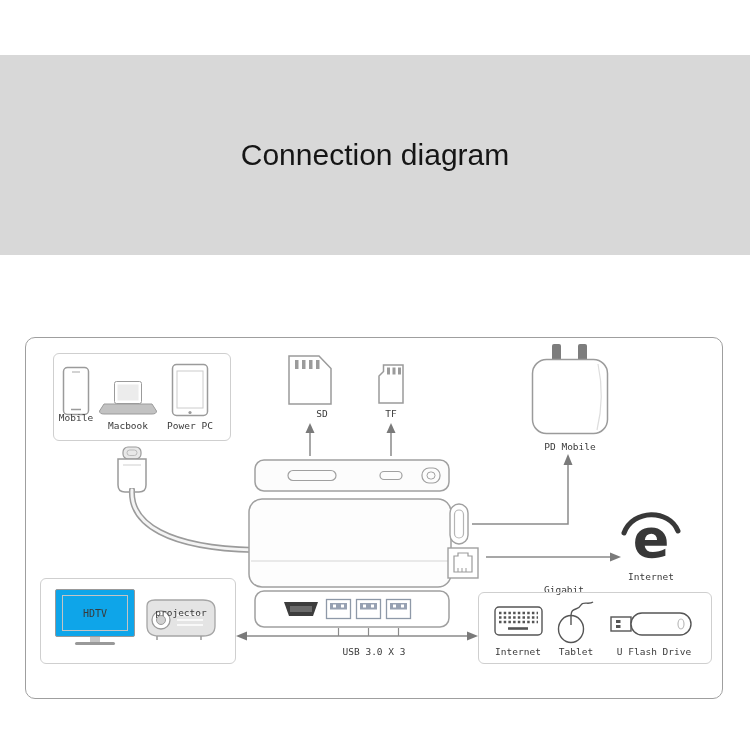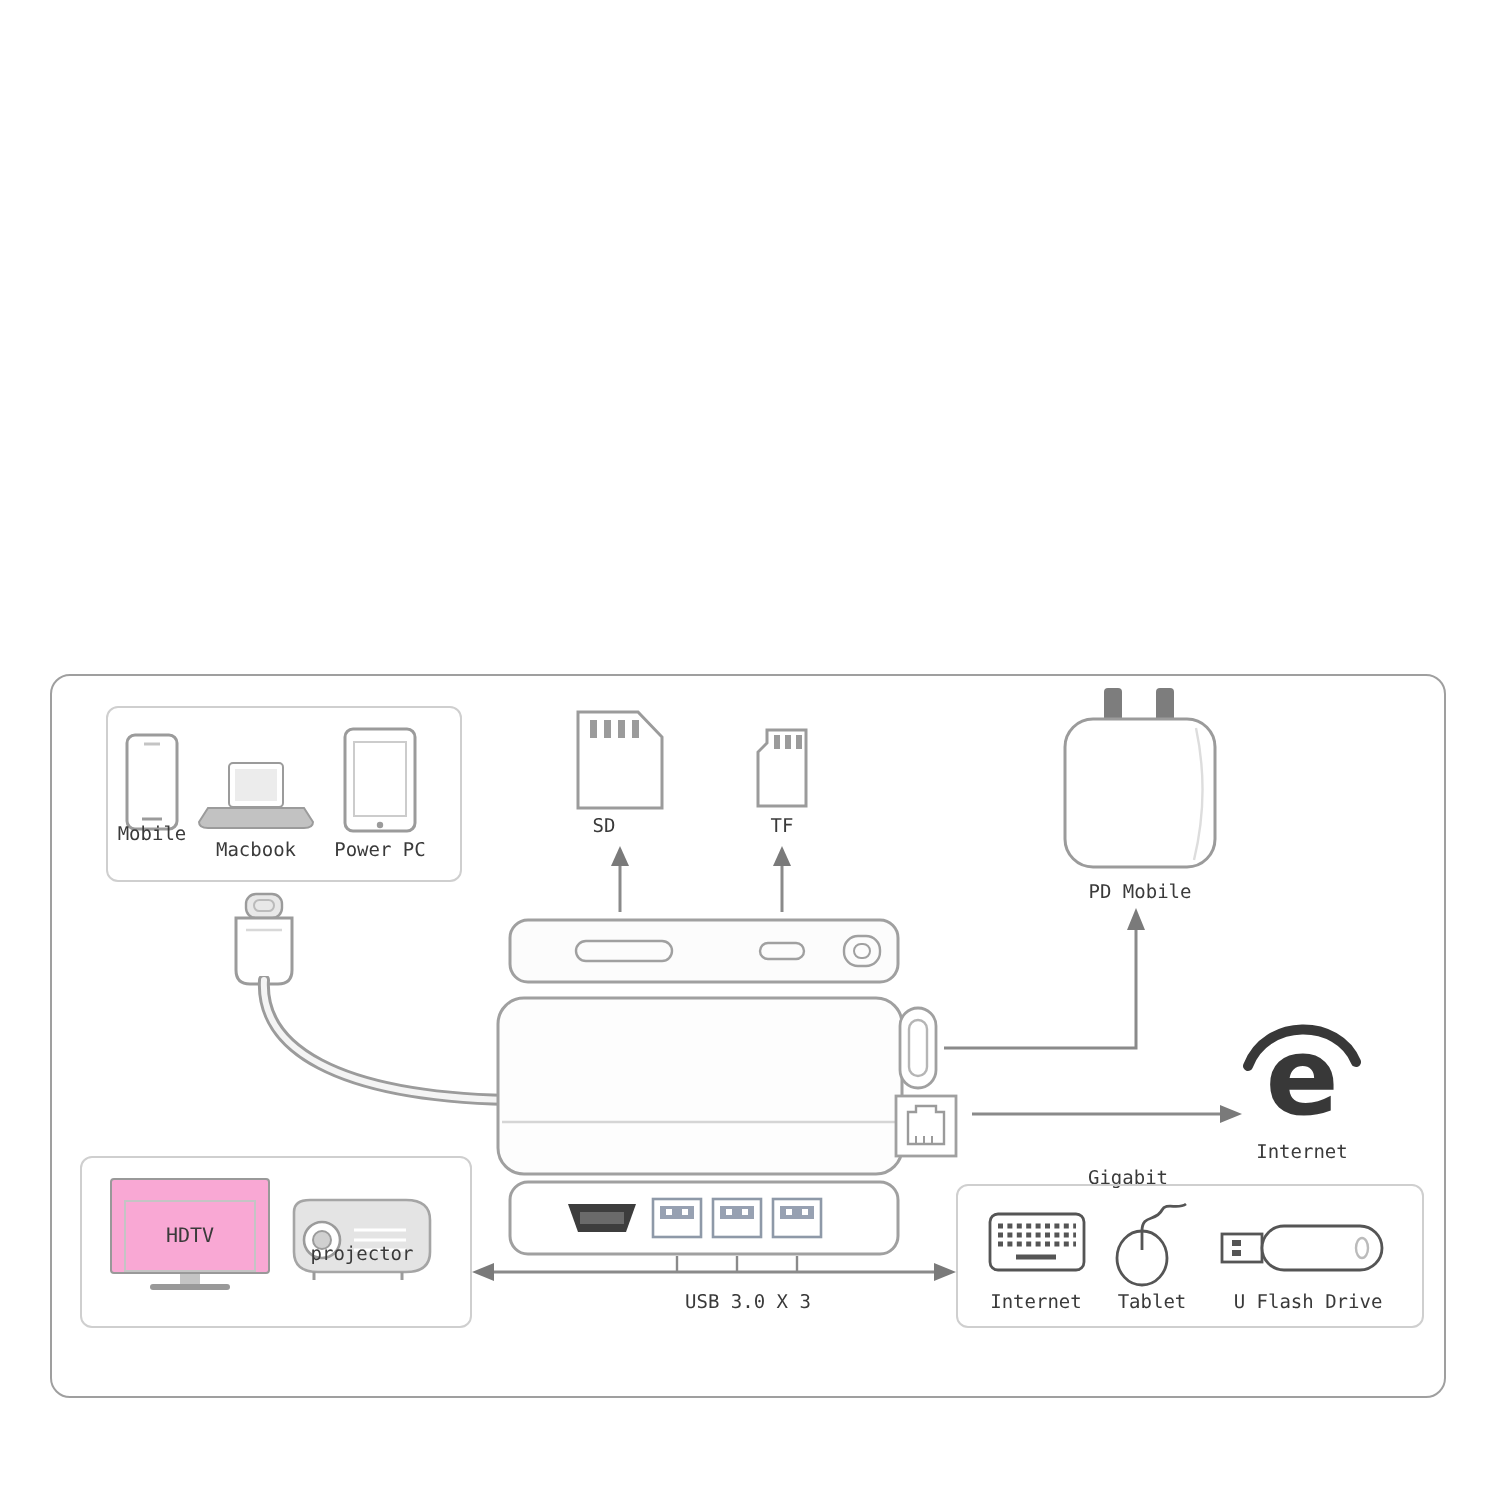--- a/index.html
+++ b/index.html
@@ -10,31 +10,34 @@
   .title  { font-family:"Liberation Sans", sans-serif; font-size:30px; color:#151515; }
   .diagram-border { position:absolute; left:25px; top:337px; width:696px; height:360px;
             border:1px solid #9f9f9f; border-radius:10px; }
   .groupbox { position:absolute; border:1px solid #cfcfcf; border-radius:6px; }
   .abs { position:absolute; }
   .lbl { position:absolute; font-size:9.5px; line-height:12px; color:#3a3a3a; text-align:center; white-space:nowrap; }
   svg { display:block; }
   
   .tv { position:absolute; left:54px; top:589px; width:82px; display:flex; flex-direction:column; align-items:center; }
   .tv-screen { width:78px; height:46px; border:1.5px solid #999; border-radius:2px;
-               display:flex; align-items:flex-end; justify-content:center; background:#f9a8d4; }
+               display:flex; align-items:center; justify-content:center; background:#0ea5e9; }
   .tv-screen-inner { width:64px; height:34px; border:1px solid #c4c4c4; display:flex;
                align-items:center; justify-content:center; font-size:10px; color:#3a3a3a; }
   .tv-neck { width:10px; height:5px; background:#c4c4c4; }
   .tv-base { width:40px; height:3px; background:#999; border-radius:2px; }
 </style>
 </head>
 <body>
 
 <div class="canvas">
 
+  <div class="banner">
+    <div class="title">Connection diagram</div>
+  </div>
 
   <div class="diagram-border"></div>
 
   <div class="groupbox" style="left:53px; top:353px; width:176px; height:86px;"></div>
 
   <div class="abs" style="left:62px; top:366px;">
     <svg width="28" height="50" viewBox="0 0 28 50">
       <rect x="1.5" y="1.5" width="25" height="47" rx="4" fill="#fff" stroke="#9b9b9b" stroke-width="1.5"></rect>
       <line x1="10" y1="6" x2="18" y2="6" stroke="#c4c4c4" stroke-width="1.5"></line>
       <line x1="9" y1="43.5" x2="19" y2="43.5" stroke="#9b9b9b" stroke-width="1.5"></line>
@@ -72,21 +75,21 @@
   <div class="abs" style="left:378px; top:364px;">
     <svg width="26" height="40" viewBox="0 0 26 40">
       <path d="M1,39 V12 L5.5,7.5 V1 H25 V39 Z" fill="#fff" stroke="#9b9b9b" stroke-width="1.5"></path>
       <g fill="#9b9b9b">
         <rect x="9" y="3.5" width="3" height="7"></rect>
         <rect x="14.5" y="3.5" width="3" height="7"></rect>
         <rect x="20" y="3.5" width="3" height="7"></rect>
       </g>
     </svg>
   </div>
-  <div class="lbl" style="left:288px; top:408px; width:28px;">SD</div>
+  <div class="lbl" style="left:308px; top:408px; width:28px;">SD</div>
   <div class="lbl" style="left:377px; top:408px; width:28px;">TF</div>
 
   <div class="abs" style="left:304px; top:423px;">
     <svg width="12" height="33" viewBox="0 0 12 33">
       <line x1="6" y1="33" x2="6" y2="9" stroke="#8a8a8a" stroke-width="1.5"></line>
       <polygon points="6,0 1.5,10 10.5,10" fill="#7a7a7a"></polygon>
     </svg>
   </div>
   <div class="abs" style="left:385px; top:423px;">
     <svg width="12" height="33" viewBox="0 0 12 33">
@@ -185,21 +188,21 @@
       <path d="M4,10 Q4,4 12,4 H60 Q72,4 72,14 V30 Q72,40 60,40 H16 Q4,40 4,30 Z" fill="#e4e4e4" stroke="#a5a5a5" stroke-width="1.3"></path>
       <circle cx="18" cy="24" r="9" fill="#fff" stroke="#9b9b9b" stroke-width="1.3"></circle>
       <circle cx="18" cy="24" r="4.5" fill="#d0d0d0" stroke="#9b9b9b"></circle>
       <line x1="34" y1="19" x2="60" y2="19" stroke="#ffffff" stroke-width="1.5"></line>
       <line x1="34" y1="24" x2="60" y2="24" stroke="#ffffff" stroke-width="1.5"></line>
       <line x1="34" y1="29" x2="60" y2="29" stroke="#ffffff" stroke-width="1.5"></line>
       <line x1="14" y1="40" x2="14" y2="44" stroke="#9b9b9b" stroke-width="1.5"></line>
       <line x1="58" y1="40" x2="58" y2="44" stroke="#9b9b9b" stroke-width="1.5"></line>
     </svg>
   </div>
-  <div class="lbl" style="left:141px; top:622px; width:80px;">projector</div>
+  <div class="lbl" style="left:141px; top:607px; width:80px;">projector</div>
 
   <div class="abs" style="left:254px; top:590px;">
     <svg width="196" height="38" viewBox="0 0 196 38">
       <rect x="1" y="1" width="194" height="36" rx="9" fill="#fff" stroke="#a0a0a0" stroke-width="1.5"></rect>
 
       <path d="M30,12 H64 L59,26 H35 Z" fill="#3d3d3d"></path>
       <rect x="36" y="16" width="22" height="6" fill="#6a6a6a"></rect>
 
       <g>
         <rect x="72.5" y="9.5" width="24" height="19" fill="#fff" stroke="#8e99a8" stroke-width="1.3"></rect>

